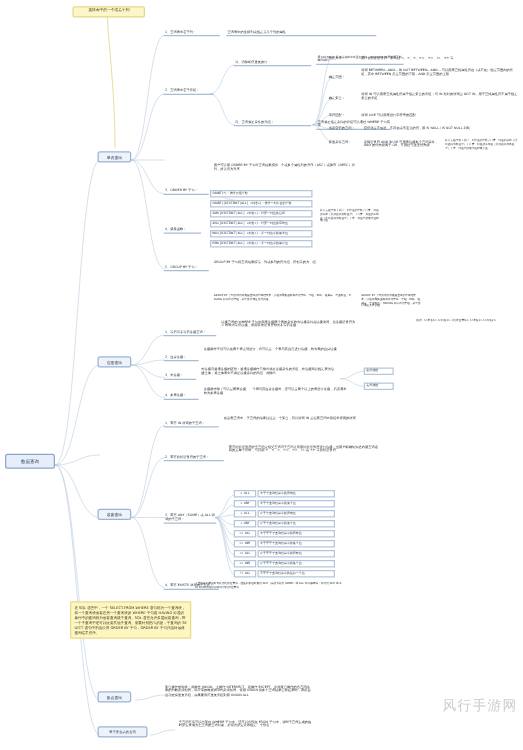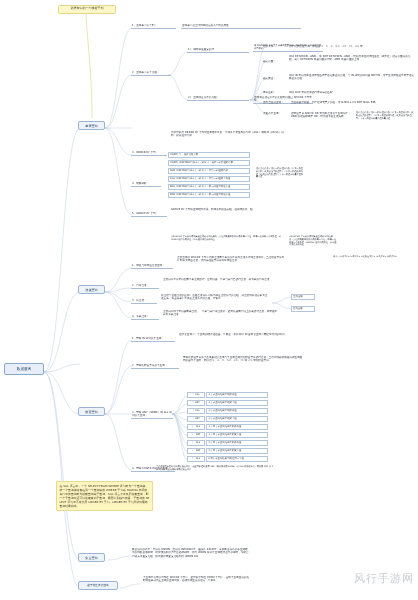--- a/index.html
+++ b/index.html
@@ -75,21 +75,21 @@
   }
   .opcell{
     border:0.35px solid #b4c6dc;
     padding:0.4px 0.8px;
     font-size:2.4px;
     text-align:center;
     background:#fff;
     font-family:"DejaVu Sans Mono","Liberation Mono",monospace;
   }
   .wm{
-    position:absolute;right:4px;bottom:14px;
+    position:absolute;right:4px;bottom:28px;
     font-size:11px;color:#c9ccd2;letter-spacing:1px;
     font-family:"DejaVu Sans","Liberation Sans",sans-serif;
   }
 </style>
 </head>
 <body>
 
 <div id="map">
 
   <svg class="links" viewBox="0 0 418 600">

